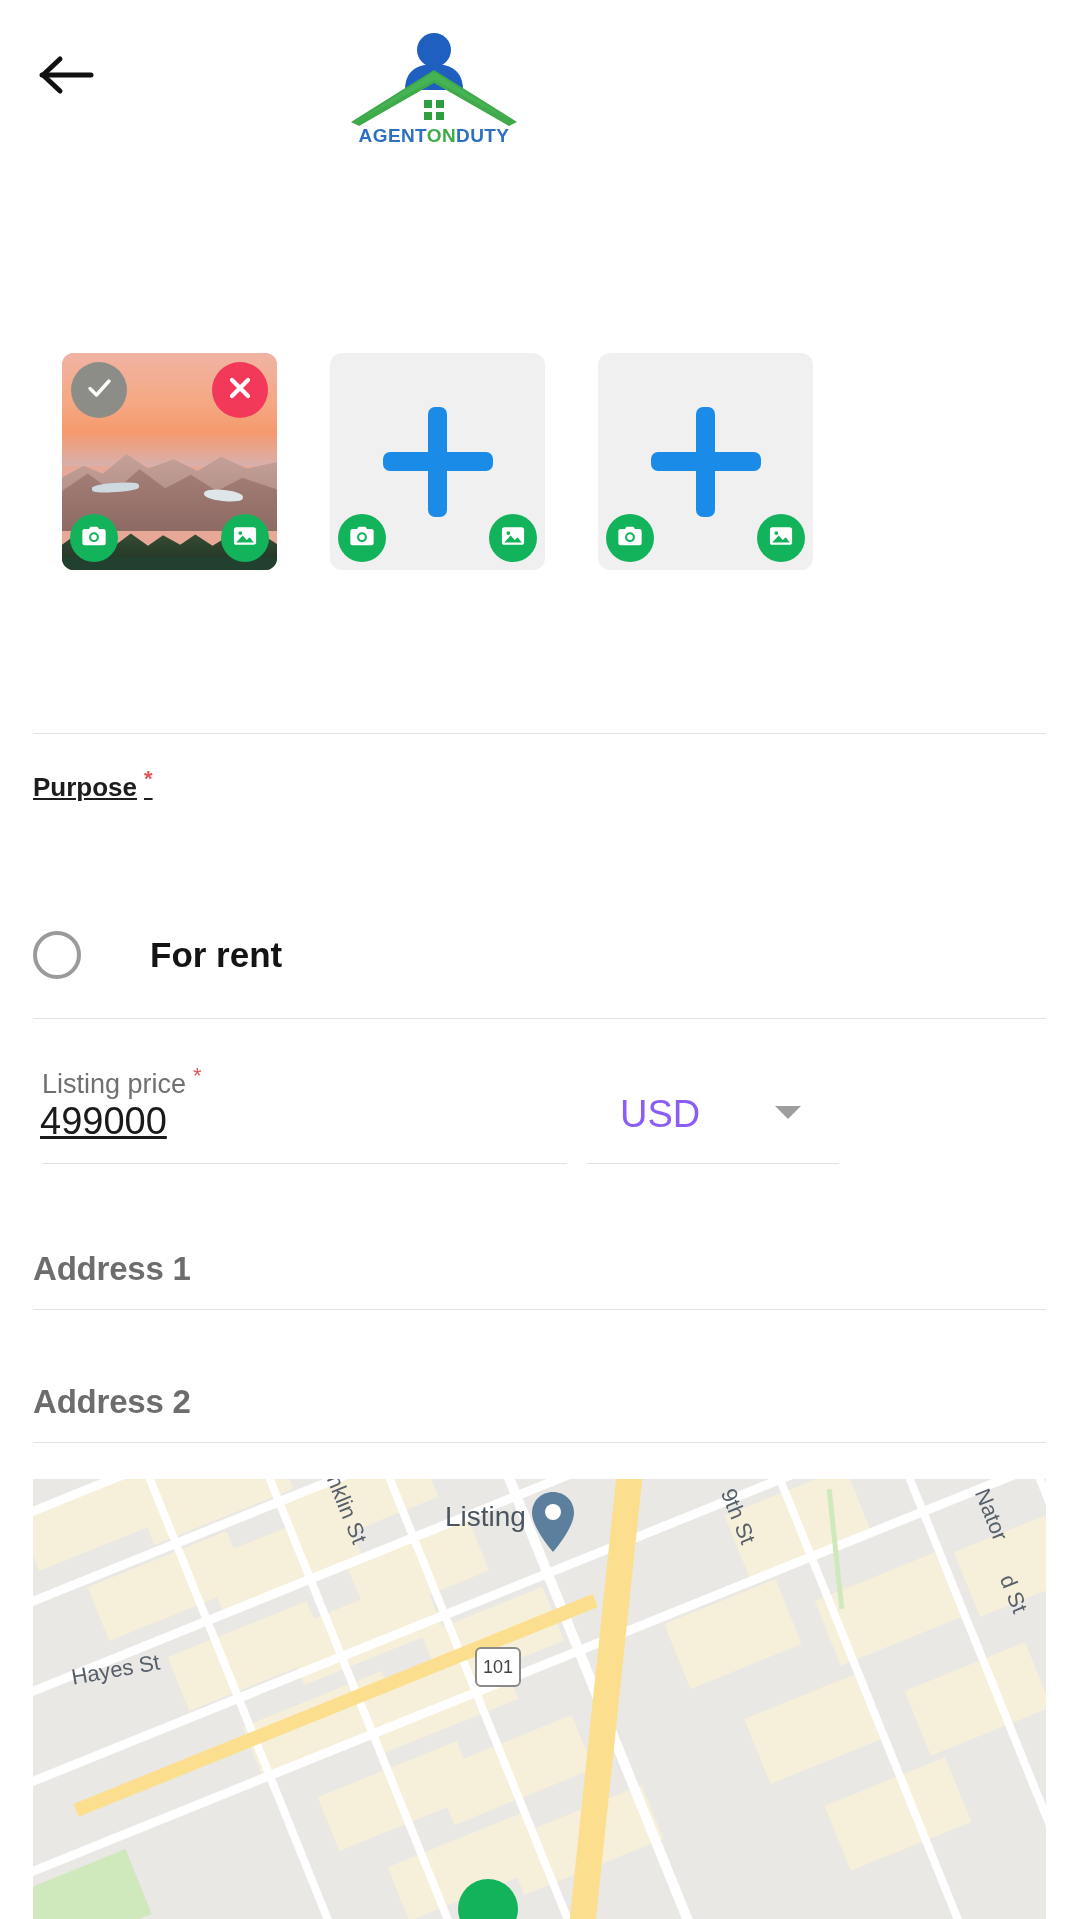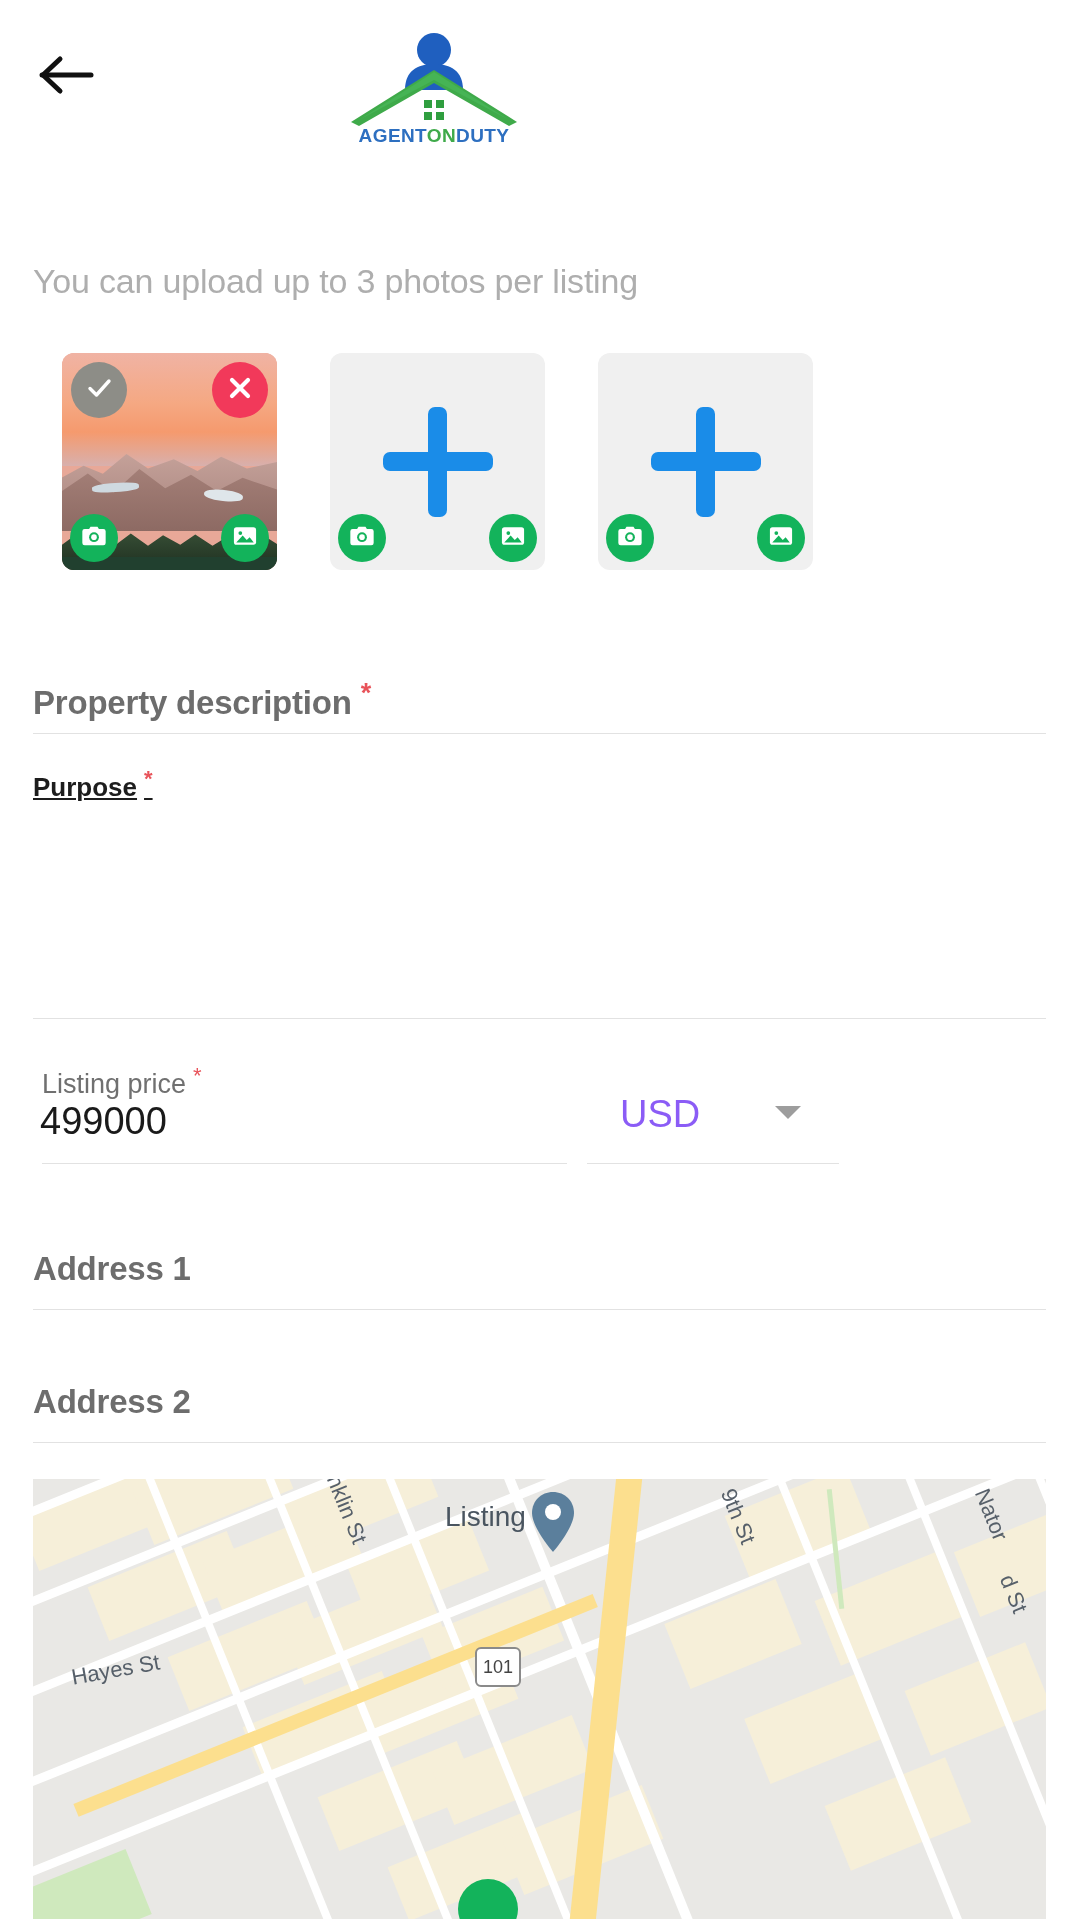--- a/index.html
+++ b/index.html
@@ -151,21 +151,21 @@
   }
   .radio-label {
     margin-left:69px; font-size:35px; font-weight:bold; color:#141414;
     white-space:nowrap;
   }
 
   .field-label {
     position:absolute; font-size:27px; color:#707070; white-space:nowrap;
   }
   .field-value {
-    position:absolute; font-size:38px; color:#1a1a1a; white-space:nowrap;
+    position:absolute; font-size:38px; color:#1a1a1a; white-space:nowrap;text-decoration:underline;
   }
 
   .select-value {
     position:absolute; font-size:38px; color:#8b5cf6; white-space:nowrap;
   }
   .caret {
     position:absolute; width:0; height:0;
     border-left:13px solid transparent; border-right:13px solid transparent;
     border-top:13px solid #9d9d9d; cursor:pointer;
   }
@@ -230,21 +230,20 @@
           <rect x="75" y="72" width="8" height="8" fill="#2f9e3f"></rect>
           <rect x="87" y="72" width="8" height="8" fill="#2f9e3f"></rect>
           <rect x="75" y="84" width="8" height="8" fill="#2f9e3f"></rect>
           <rect x="87" y="84" width="8" height="8" fill="#2f9e3f"></rect>
         </svg>
       </div>
       <div class="logo-text"><span class="b">AGENT</span><span class="g">ON</span><span class="b">DUTY</span></div>
     </div>
   </div>
 
-  <div class="page-sub">You can upload up to 3 photos per listing</div>
 
   <div class="tiles">
 
     <div class="tile">
       <div class="photo">
         <div class="sky"></div>
         <div class="ridge-far"></div>
         <div class="ridge-mid"></div>
         <div class="snow1"></div>
         <div class="snow2"></div>
@@ -327,30 +326,31 @@
           <svg width="28" height="28" viewBox="0 0 24 24">
             <rect x="2.5" y="4.5" width="19" height="15" rx="2.2" fill="#fff"></rect>
             <circle cx="8" cy="9.5" r="1.6" fill="#13b35b"></circle>
             <path d="M4.5 17.5 L10 11.5 L13.5 15.5 L16 13 L19.5 17.5 Z" fill="#13b35b"></path>
           </svg>
         </span>
       </div>
     </div>
   </div>
 
-  <div class="section-title" style="top:678px;">
-    <span>Property description</span><span class="req">*</span>
-  </div>
   <div class="rule" style="top:733px;"></div>
 
   <div class="purpose-label">
     <span>Purpose</span><span class="req-sm">*</span>
   </div>
 
 
+  <div class="radio-row" style="top:931px;">
+    <span class="radio"></span>
+    <span class="radio-label">For rent</span>
+  </div>
 
   <div class="rule" style="top:1018px;"></div>
 
   <div class="field-label" style="left:42px; top:1063px;">
     <span>Listing price</span><span class="req-sm">*</span>
   </div>
   <div class="field-value" style="left:40px; top:1100px;">499000</div>
   <div class="rule" style="left:42px; top:1163px; width:525px;"></div>
 
   <div class="select-value" style="left:620px; top:1093px;">USD</div>

